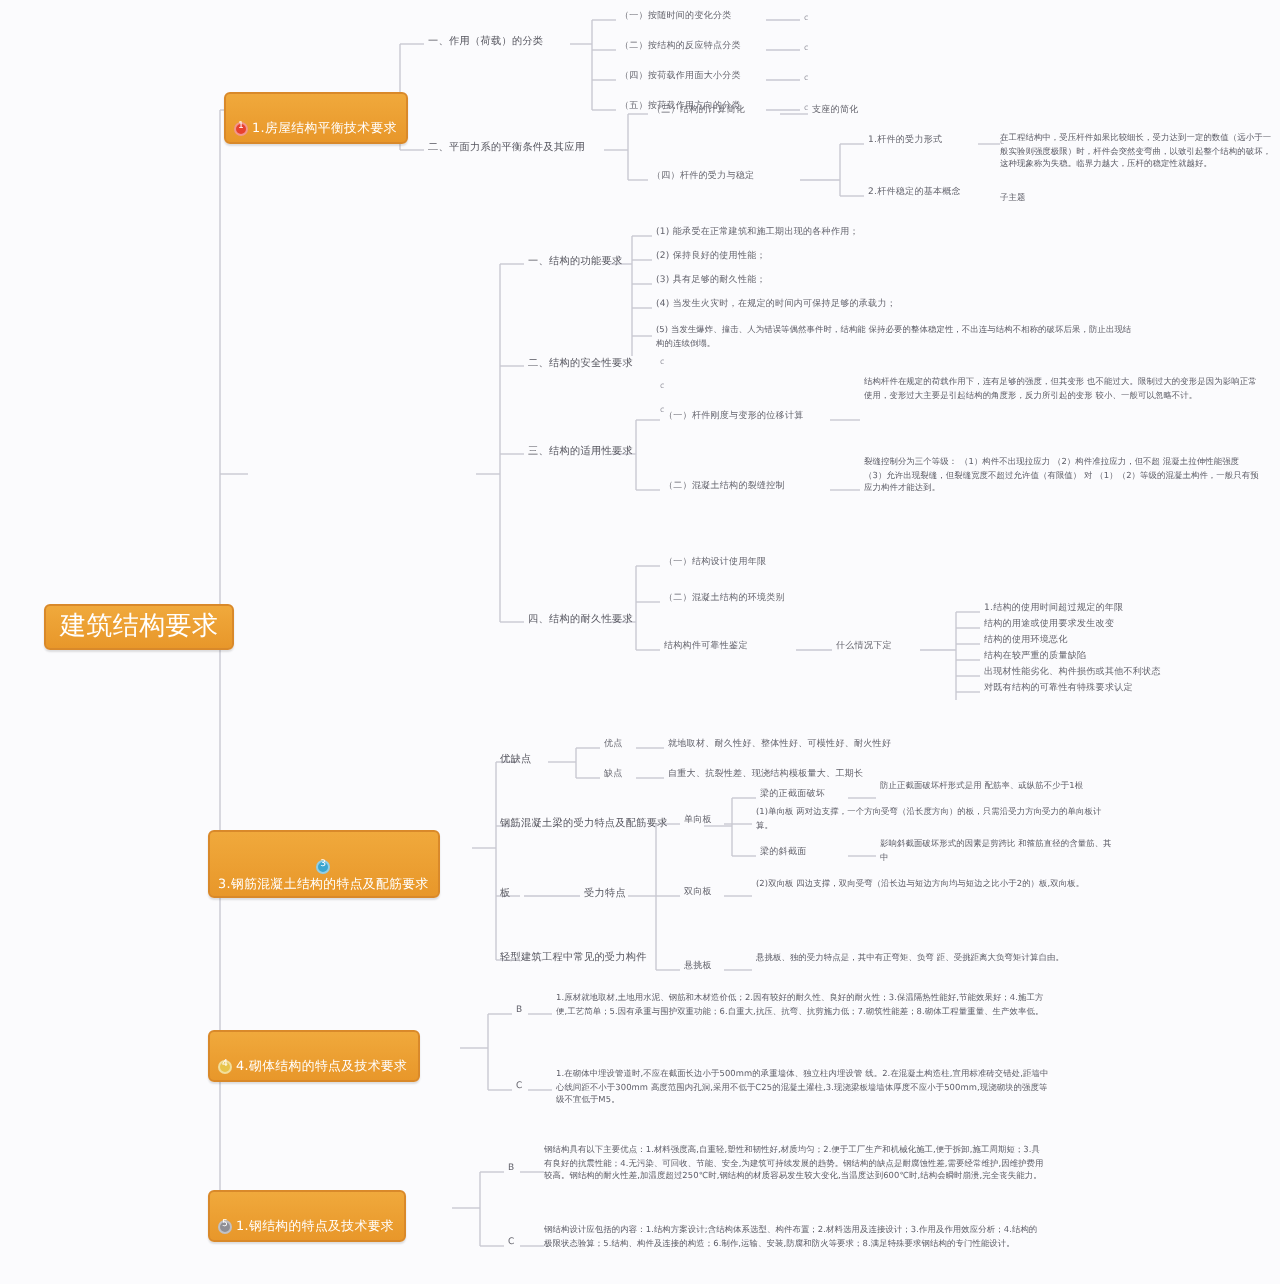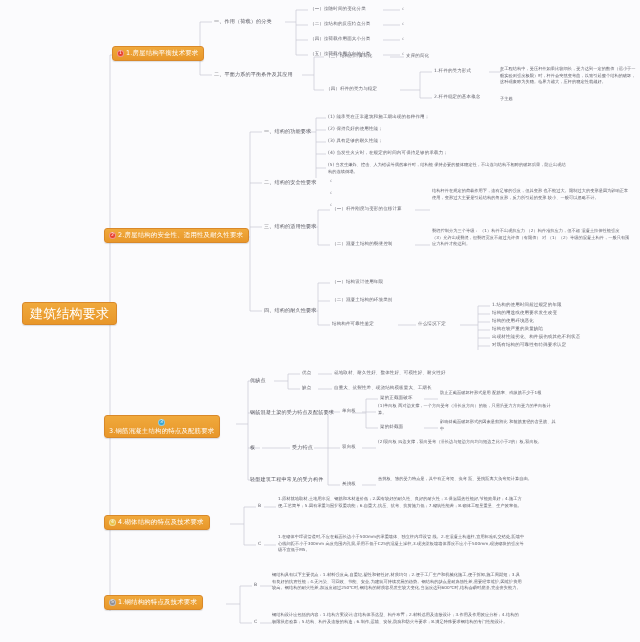--- a/index.html
+++ b/index.html
@@ -17,21 +17,21 @@
   svg.wires path, svg.wires line { stroke:#c9c9d2; stroke-width:0.7; fill:none; }
 
   .node {
     position:absolute;
     background: linear-gradient(#f0a93c, #e8972a);
     border:1px solid #d9892a;
     border-radius:3px;
     color:#fff;
     font-size:6.4px;
     line-height:1;
-    padding:3px 5px 3px 4px;
+    padding:14px 5px 3px 4px;
     white-space:nowrap;
     display:flex; align-items:center; gap:2px;
     box-shadow:0 1px 1px rgba(0,0,0,.12);
     letter-spacing:.2px;
   }
   .node.root { font-size:13px; padding:4px 7px; }
   .badge {
     width:7px;height:7px;border-radius:50%;
     display:inline-flex;align-items:center;justify-content:center;
     font-size:4.6px; color:#fff; flex:none;
@@ -199,24 +199,20 @@
   <div class="dot" style="left:402px; top:51px;">c</div>
   <div class="lbl sm" style="left:326px; top:53px;">（三）结构的计算简化</div>
   <div class="lbl sm" style="left:326px; top:86px;">（四）杆件的受力与稳定</div>
   <div class="lbl sm" style="left:406px; top:53px;">支座的简化</div>
   <div class="lbl sm" style="left:434px; top:68px;">1.杆件的受力形式</div>
   <div class="dot" style="left:500px; top:68px;">c</div>
   <div class="lbl sm" style="left:434px; top:94px;">2.杆件稳定的基本概念</div>
   <div class="para" style="left:500px; top:66px; width:136px;">在工程结构中，受压杆件如果比较细长，受力达到一定的数值（远小于一般实验则强度极限）时，杆件会突然变弯曲，以致引起整个结构的破坏，这种现象称为失稳。临界力越大，压杆的稳定性就越好。</div>
   <div class="para" style="left:500px; top:96px; width:60px;">子主题</div>
 
-  <div class="node" style="left:104px; top:228px;">
-    <span class="badge b2">2</span>
-    <span>2.房屋结构的安全性、适用性及耐久性要求</span>
-  </div>
   <div class="lbl" style="left:264px; top:128px;">一、结构的功能要求</div>
   <div class="lbl" style="left:264px; top:179px;">二、结构的安全性要求</div>
   <div class="lbl" style="left:264px; top:223px;">三、结构的适用性要求</div>
   <div class="lbl" style="left:264px; top:307px;">四、结构的耐久性要求</div>
   <div class="lbl sm" style="left:328px; top:114px;">(1) 能承受在正常建筑和施工期出现的各种作用；</div>
   <div class="lbl sm" style="left:328px; top:126px;">(2) 保持良好的使用性能；</div>
   <div class="lbl sm" style="left:328px; top:138px;">(3) 具有足够的耐久性能；</div>
   <div class="lbl sm" style="left:328px; top:150px;">(4) 当发生火灾时，在规定的时间内可保持足够的承载力；</div>
   <div class="para" style="left:328px; top:162px; width:238px;">(5) 当发生爆炸、撞击、人为错误等偶然事件时，结构能 保持必要的整体稳定性，不出连与结构不相称的破坏后果，防止出现结构的连续倒塌。</div>
   <div class="dot" style="left:330px; top:178px;">c</div>

